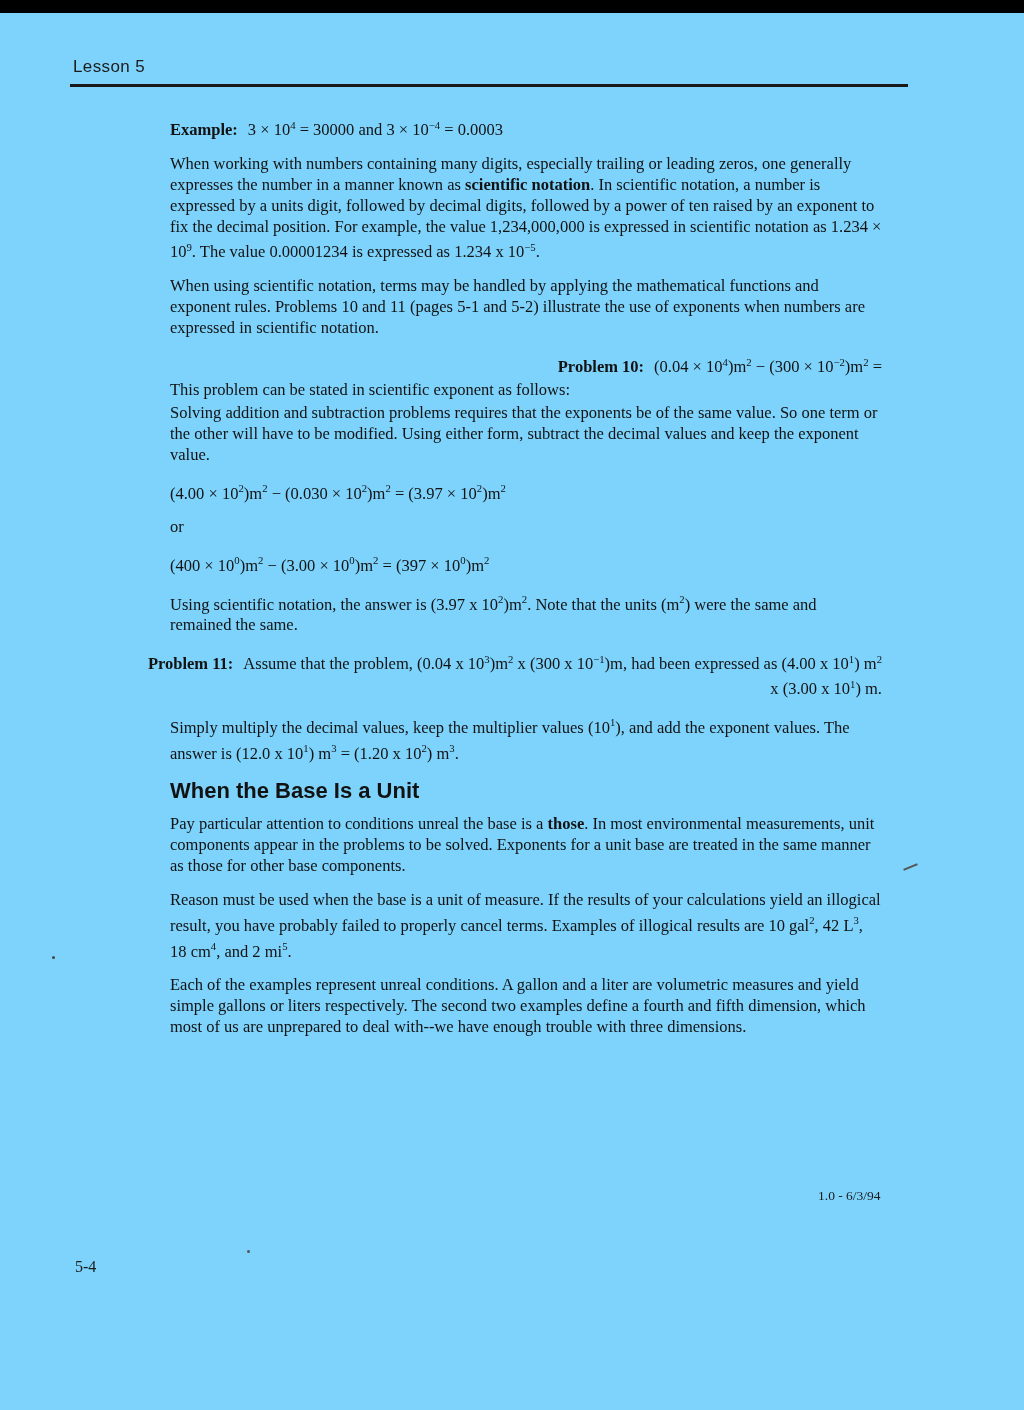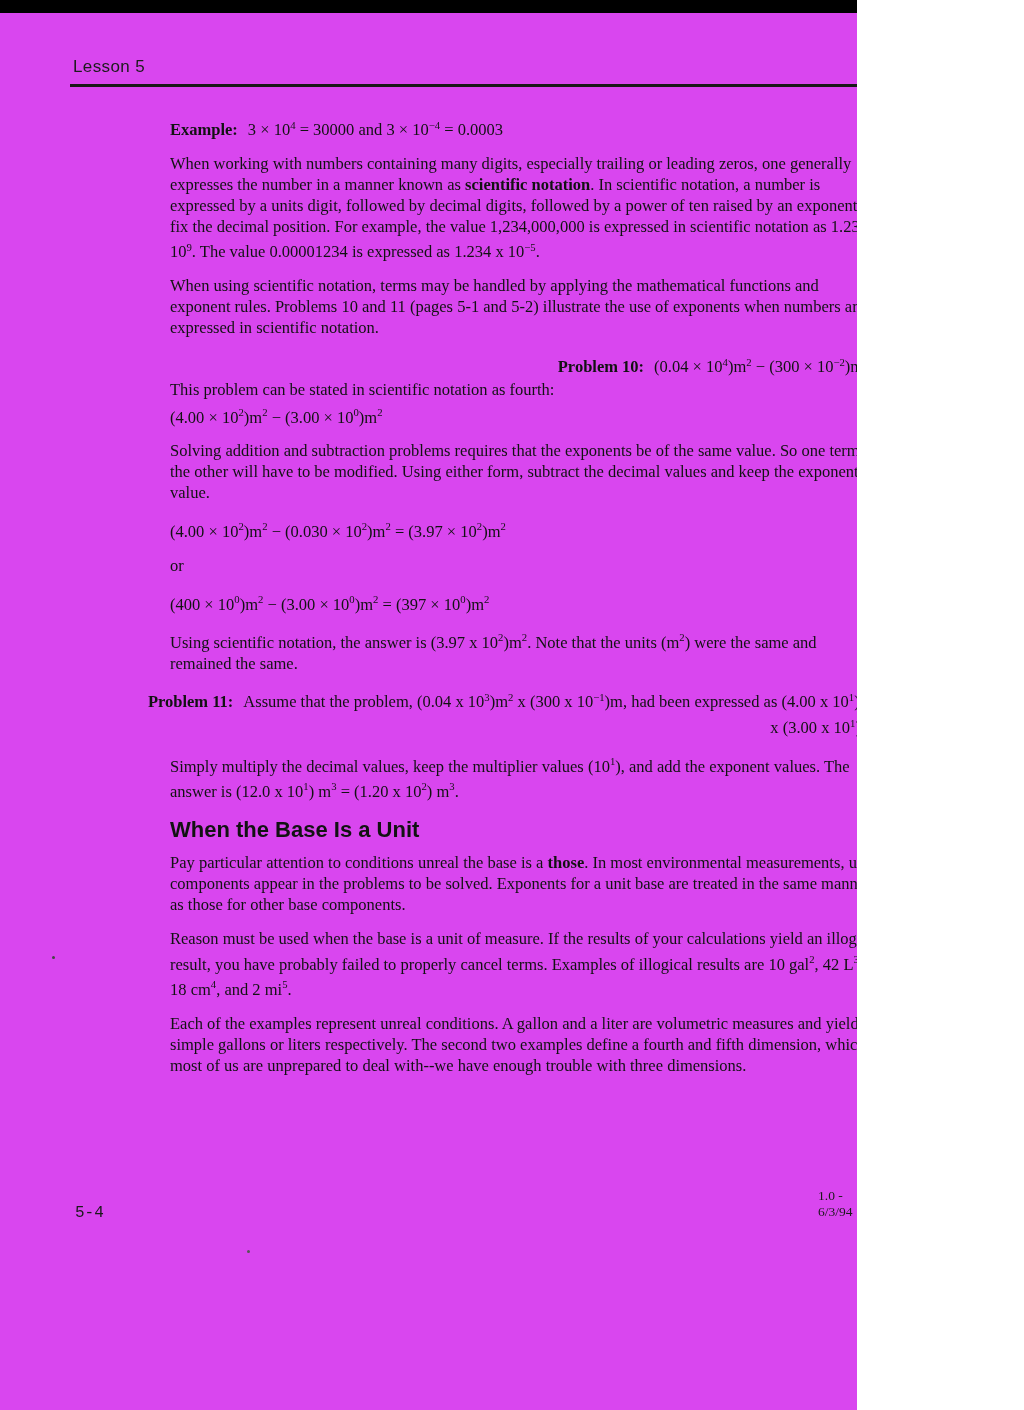--- a/index.html
+++ b/index.html
@@ -1,21 +1,21 @@
 <!DOCTYPE html>
 <html><head>
 <meta charset="utf-8">
 <style>
   * { margin:0; padding:0; box-sizing:border-box; }
   html, body { margin:0; background:#ffffff; }
   .page {
     position:relative;
-    width:857px;
+    width:1024px;
     height:1410px;
-    background:#d946ef;
+    background:#7dd3fc;
     font-family:"Liberation Serif", serif;
     color:#121212;
     overflow:hidden;
   }
   .topbar {
     position:absolute; top:0; left:0;
     width:1024px; height:13px; background:#000;
   }
   .lesson-title {
     position:absolute; top:57px; left:73px;
@@ -40,22 +40,22 @@
   .tight { margin-bottom:2px !important; }
   .eq { margin:0 0 12px 62px; }
   .eq-tight { margin:0 0 7px 62px; }
   .or-sep { margin:0 0 7px 218px; }
   .section-heading {
     font-family:"Liberation Sans", sans-serif;
     font-weight:bold; font-size:22px;
     margin:17px 0 12px 0 !important;
   }
   .footer-page {
-    position:absolute; left:75px; top:1204px;
-    font-family:Liberation Mono, monospace;
+    position:absolute; left:75px; top:1258px;
+    font-family:Liberation Serif, serif;
     font-size:16px; color:#1a1a1a;
   }
   .footer-version {
     position:absolute; left:818px; top:1188px;
     font-size:13.5px; color:#1a1a1a;
   }
   .artifact-dot-left {
     position:absolute; left:52px; top:956px;
     width:3px; height:3px; background:#444; border-radius:50%;
   }
@@ -83,23 +83,22 @@
 
 
     <p><span class="b label-gap">Example:</span><span>3 × 10<sup>4</sup> = 30000   and   3 × 10<sup>−4</sup> = 0.0003</span></p>
 
     <p><span>When working with numbers containing many digits, especially trailing or leading zeros, one generally expresses the number in a manner known as </span><span class="b">scientific notation</span><span>. In scientific notation, a number is expressed by a units digit, followed by decimal digits, followed by a power of ten raised by an exponent to fix the decimal position. For example, the value 1,234,000,000 is expressed in scientific notation as 1.234 × 10<sup>9</sup>. The value 0.00001234 is expressed as 1.234 x 10<sup>−5</sup>.</span></p>
 
     <p>When using scientific notation, terms may be handled by applying the mathematical functions and exponent rules. Problems 10 and 11 (pages 5-1 and 5-2) illustrate the use of exponents when numbers are expressed in scientific notation.</p>
 
     <p class="hang tight"><span class="b label-gap">Problem 10:</span><span>(0.04 × 10<sup>4</sup>)m<sup>2</sup> − (300 × 10<sup>−2</sup>)m<sup>2</sup> =</span></p>
 
-    <p class="ind2 tight">This problem can be stated in scientific notation as fourth:</p>
+    <p class="ind2 tight">This problem can be stated in scientific exponent as follows:</p>
 
-    <p class="eq">(4.00 × 10<sup>2</sup>)m<sup>2</sup> − (3.00 × 10<sup>0</sup>)m<sup>2</sup></p>
 
     <p>Solving addition and subtraction problems requires that the exponents be of the same value. So one term or the other will have to be modified. Using either form, subtract the decimal values and keep the exponent value.</p>
 
     <p class="eq-tight">(4.00 × 10<sup>2</sup>)m<sup>2</sup> − (0.030 × 10<sup>2</sup>)m<sup>2</sup> = (3.97 × 10<sup>2</sup>)m<sup>2</sup></p>
 
     <p class="or-sep">or</p>
 
     <p class="eq">(400 × 10<sup>0</sup>)m<sup>2</sup> − (3.00 × 10<sup>0</sup>)m<sup>2</sup> = (397 × 10<sup>0</sup>)m<sup>2</sup></p>
 
     <p class="ind2">Using scientific notation, the answer is (3.97 x 10<sup>2</sup>)m<sup>2</sup>. Note that the units (m<sup>2</sup>) were the same and remained the same.</p>

